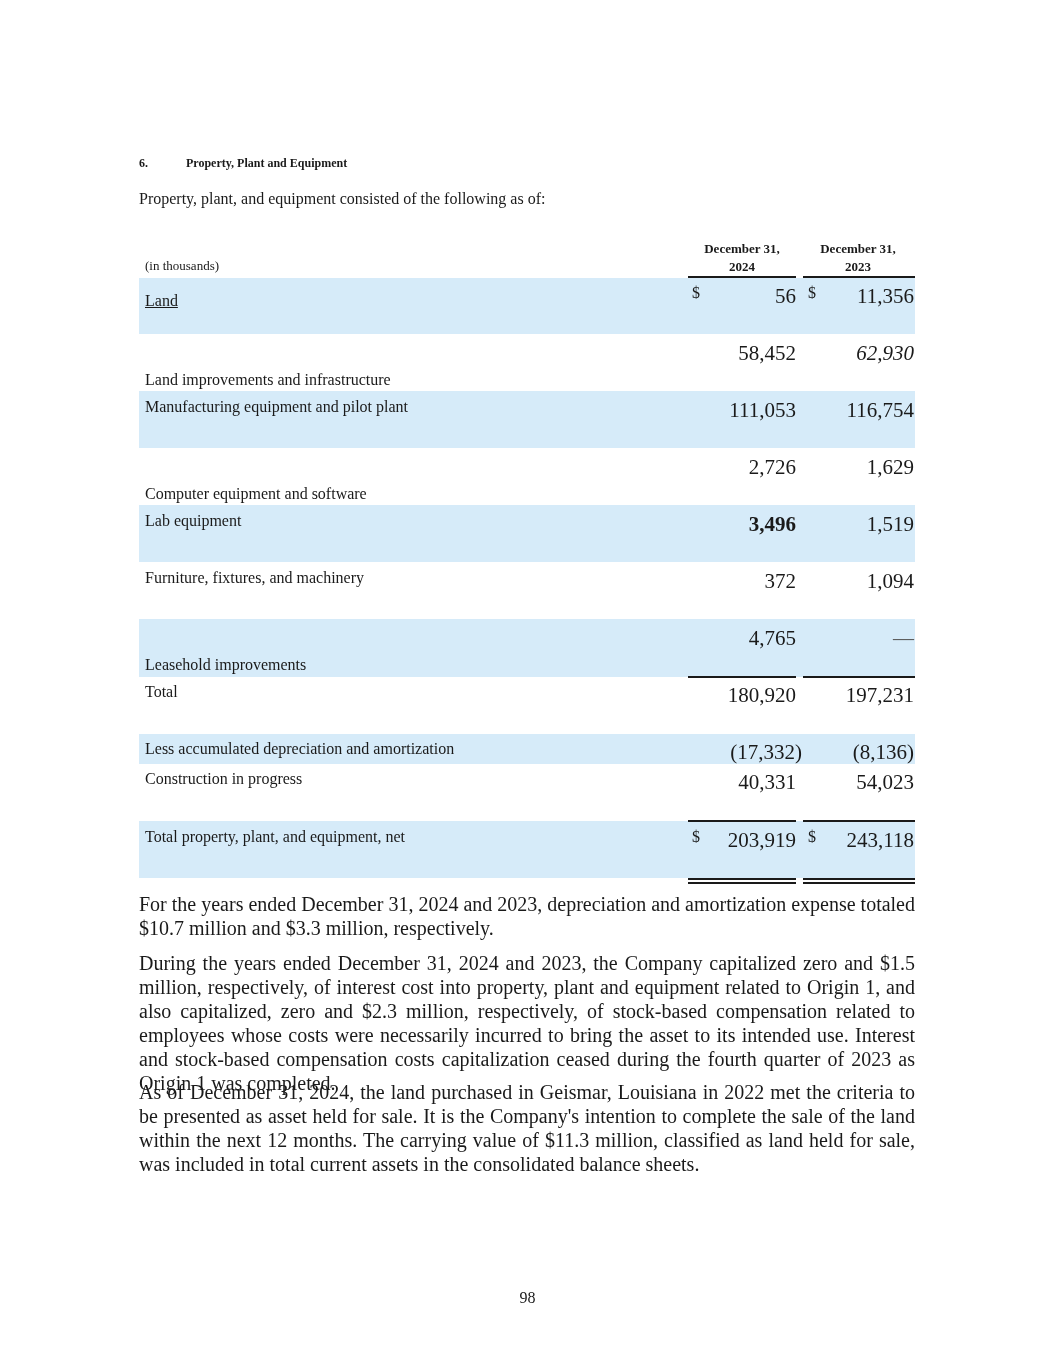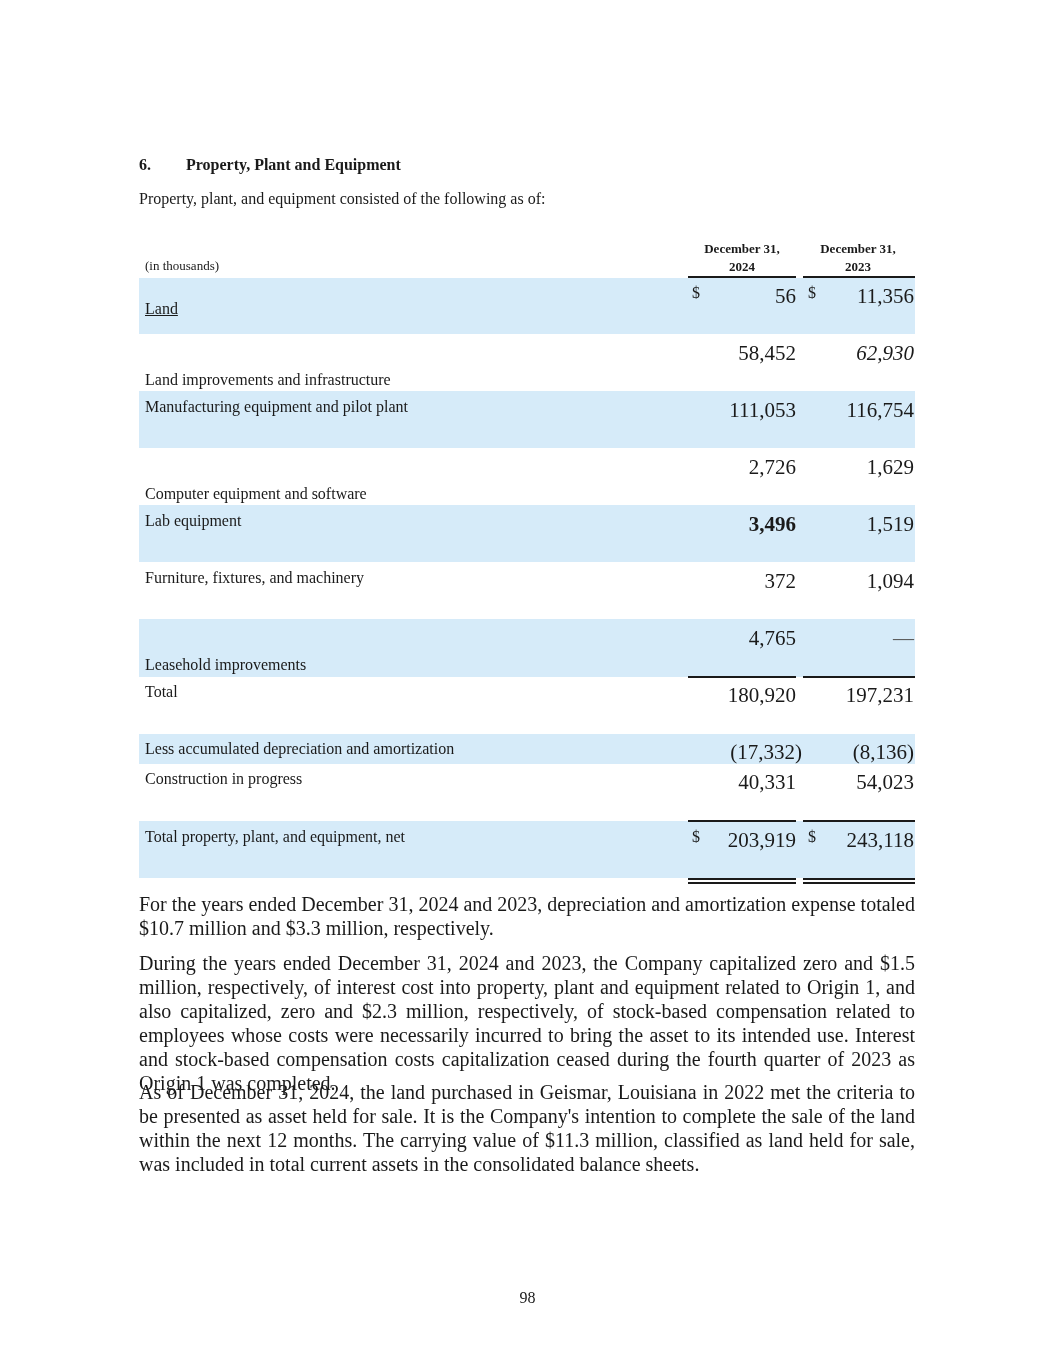--- a/index.html
+++ b/index.html
@@ -1,19 +1,19 @@
 <!DOCTYPE html>
 <html><head>
 <meta charset="utf-8">
 <style>
   html, body { margin:0; padding:0; background:#ffffff; }
   body { width:1055px; height:1365px; position:relative; overflow:hidden;
          font-family:"Liberation Serif", serif; color:#1a1a1a; }
   .abs { position:absolute; }
-  .heading { left:139px; top:156px; font-size:16px; font-weight:bold; }
+  .heading { left:139px; top:156px; font-size:12px; font-weight:bold; }
   .heading .num { display:inline-block; width:47px; }
   .intro { left:139px; top:190px; font-size:16px; }
   .units { left:145px; top:258px; font-size:13px; }
   .colhead { font-size:13px; font-weight:bold; text-align:center; line-height:18px; width:108px; }
   .hline { height:2px; background:#1a1a1a; }
   .band { left:139px; width:776px; background:#d6ebf9; }
   .lbl { left:145px; font-size:16px; white-space:nowrap; }
   .val { font-size:21px; text-align:right; white-space:nowrap; }
   .c1 { left:700px; width:96px; }
   .c2 { left:815px; width:99px; }
@@ -42,21 +42,21 @@
 <div class="abs hline" style="left:803px; top:276px; width:112px;"></div>
 
 <div class="abs band" style="top:278px; height:56px;"></div>
 <div class="abs band" style="top:391px; height:57px;"></div>
 <div class="abs band" style="top:505px; height:57px;"></div>
 <div class="abs band" style="top:619px; height:58px;"></div>
 <div class="abs band" style="top:734px; height:30px;"></div>
 <div class="abs band" style="top:821px; height:57px;"></div>
 
 <div>
-  <div class="abs lbl" style="top:300px;text-decoration:underline;">Land</div>
+  <div class="abs lbl" style="top:292px;text-decoration:underline;">Land</div>
   <div class="abs dollar" style="left:692px; top:284px;">$</div>
   <div class="abs val c1" style="top:284px;">56</div>
   <div class="abs dollar" style="left:808px; top:284px;">$</div>
   <div class="abs val c2" style="top:284px;">11,356</div>
 </div>
 
 <div>
   <div class="abs lbl" style="top:371px;">Land improvements and infrastructure</div>
   <div class="abs val c1" style="top:341px;">58,452</div>
   <div class="abs val c2" style="top:341px;font-style:italic;">62,930</div>

